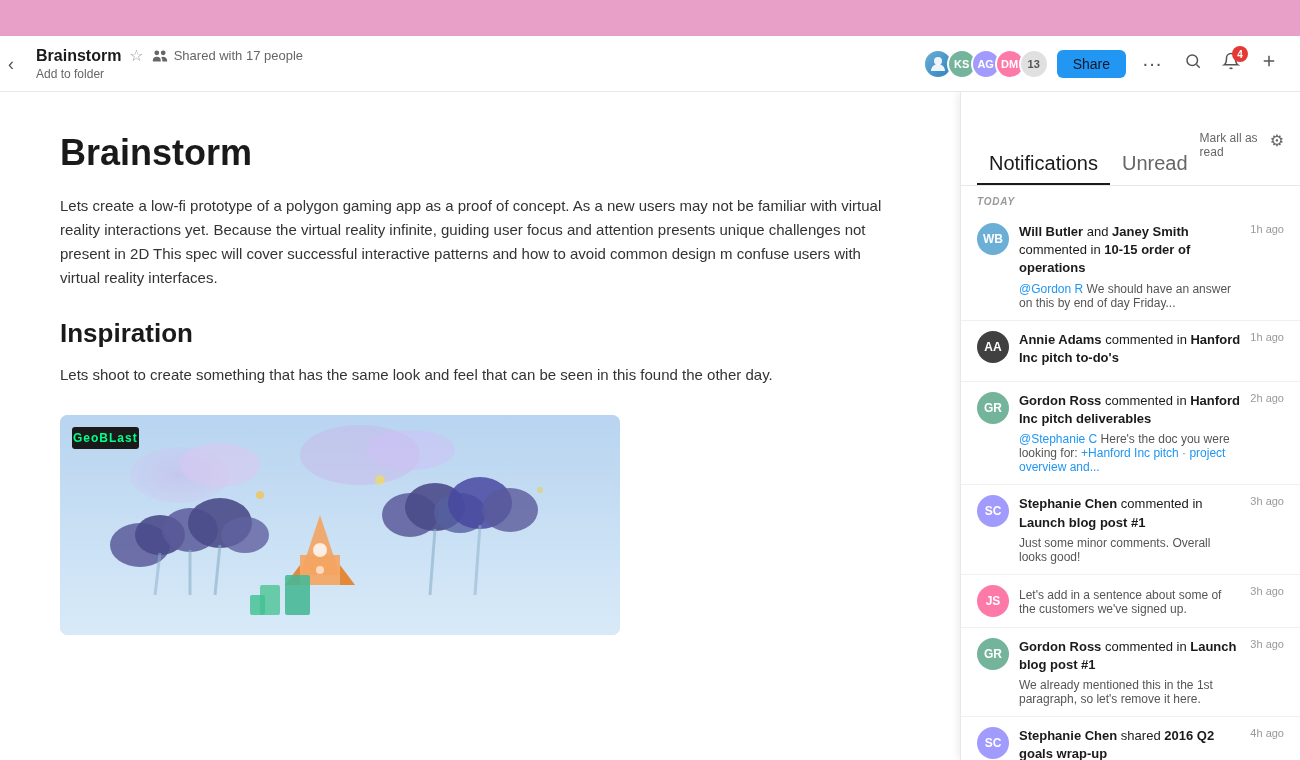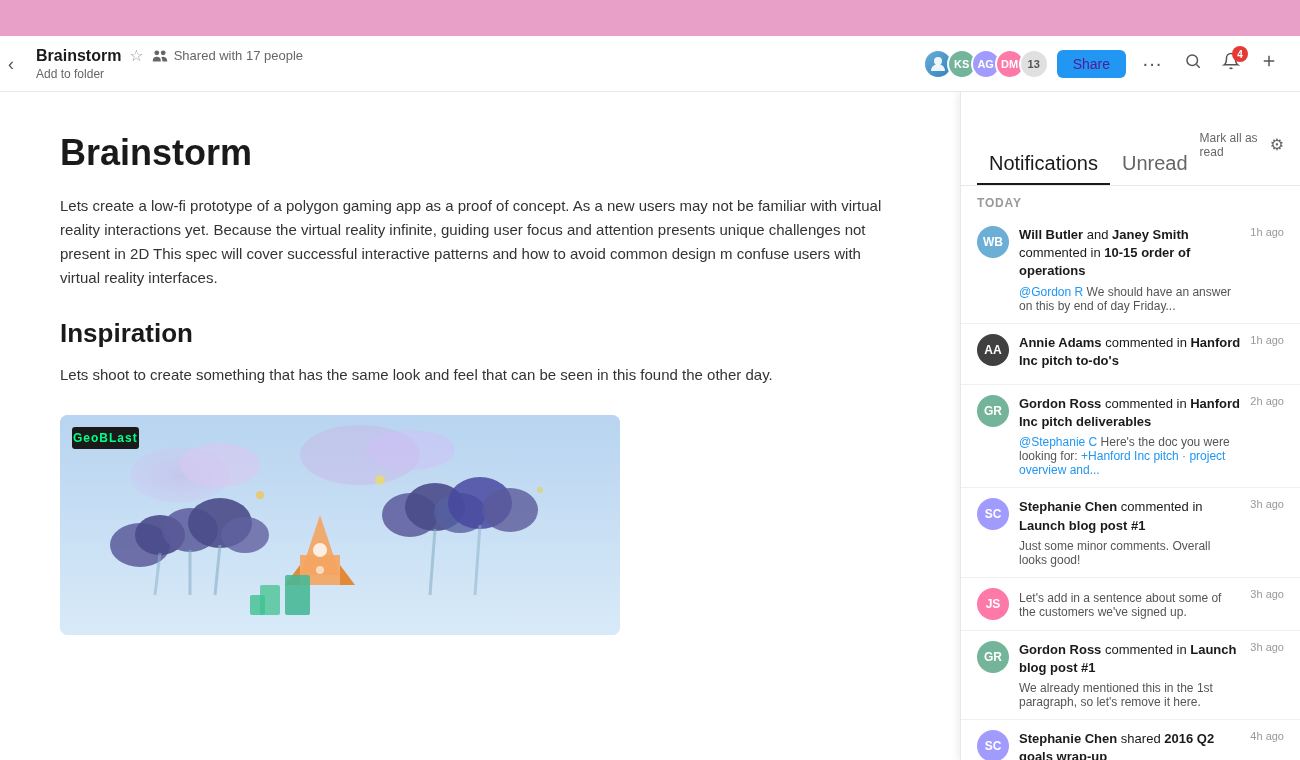--- a/index.html
+++ b/index.html
@@ -113,21 +113,21 @@
       display: flex;
       align-items: center;
       justify-content: center;
       font-size: 11px;
       font-weight: 600;
       color: #555;
     }
 
     .share-btn {
       background: #2196F3;
-      color: #4c1d95;
+      color: #0f172a;
       border: none;
       border-radius: 6px;
       padding: 6px 16px;
       font-size: 14px;
       font-weight: 500;
       cursor: pointer;
     }
 
     .more-btn {
       background: none;
@@ -261,43 +261,44 @@
     }
 
     .notif-tab.active {
       color: #1a1a1a;
       border-bottom: 2px solid #1a1a1a;
     }
 
     .notif-tab-actions {
       margin-left: auto;
       display: flex;
-      align-items: center;
+      align-items: flex-start;
       gap: 8px;
     }
 
     .mark-read {
       font-size: 12px;
       color: #666;
       cursor: pointer;
     }
 
     .settings-icon {
       color: #666;
       cursor: pointer;
       font-size: 16px;
     }
 
     .notif-section-label {
-      font-size: 12px;
+      font-size: 10px;
       font-weight: 700;
       color: #999;
       letter-spacing: 0.8px;
       padding: 10px 16px 6px;
       text-transform: uppercase;
+      font-style: italic;
     }
 
     .notif-list {
       overflow-y: auto;
       flex: 1;
     }
 
     .notif-item {
       display: flex;
       gap: 10px;

